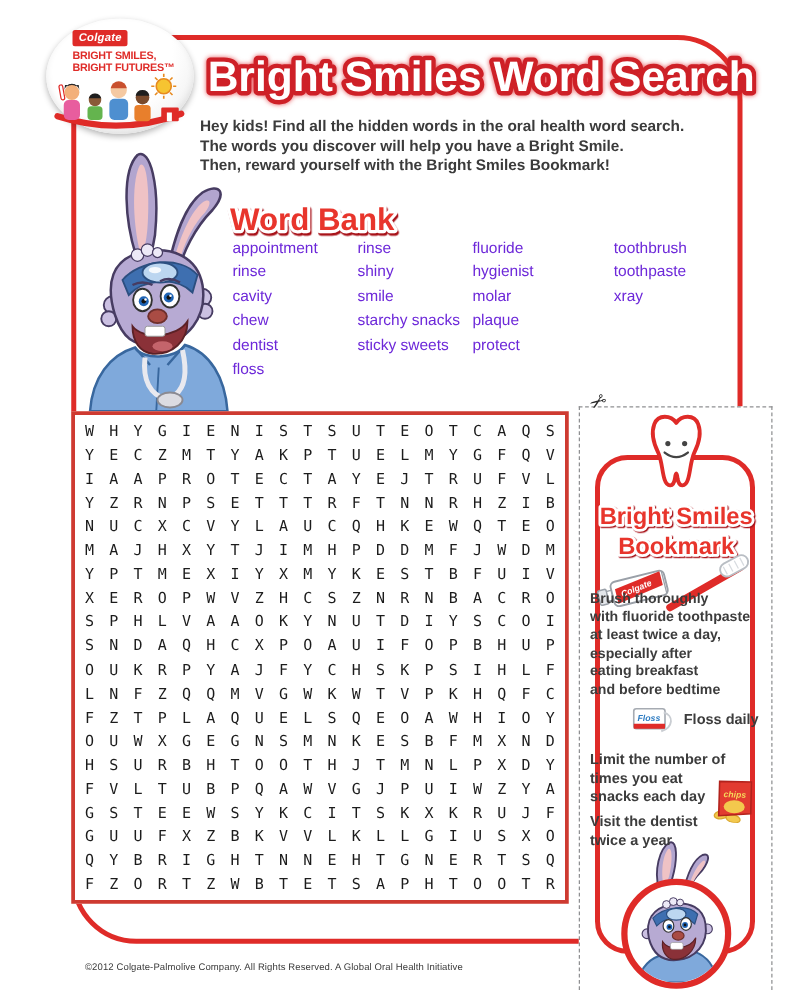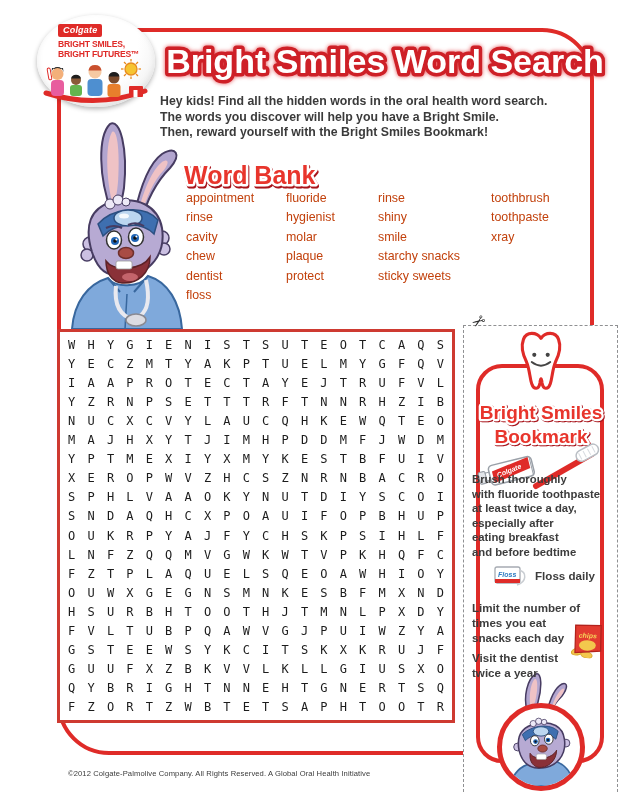--- a/index.html
+++ b/index.html
@@ -43,21 +43,21 @@
     position:absolute; left:160px; top:94px; width:450px; text-align:left;
     font-weight:bold; font-size:12.3px; line-height:15.6px; color:#3b3b3b;
     white-space:pre-line; z-index:2;
   }
   .mascot { position:absolute; left:54px; top:114px; z-index:2; }
   .wb-heading-svg { position:absolute; left:180px; top:156px; z-index:2; }
   .word-bank { position:absolute; left:186px; top:189px; display:flex; z-index:2; }
   .wb-col { box-sizing:border-box; }
   .wb-col:nth-child(1){ width:100px; } .wb-col:nth-child(2){ width:92px; }
   .wb-col:nth-child(3){ width:113px; } .wb-col:nth-child(4){ width:110px; }
-  .wb-word { font-size:12.4px; line-height:19.4px; color:#c2410c; }
+  .wb-word { font-size:12.4px; line-height:19.4px; color:#6d28d9; }
   
   .ws-grid {
     position:absolute; left:57px; top:329px; width:398px; height:394px;
     box-sizing:border-box; border:3px solid #CE3A31; background:#fff;
     display:grid; grid-template-columns:repeat(20,1fr); grid-auto-rows:1fr;
     padding:3px 2px; z-index:3;
   }
   .ws-cell {
     display:flex; align-items:center; justify-content:center;
     font-family:"DejaVu Sans Mono", monospace; font-size:12px; color:#1c1c1c;
@@ -78,21 +78,21 @@
   }
   .bm-tooth { position:absolute; left:52px; top:2px; z-index:2; }
   .bm-title-svg { position:absolute; left:0px; top:72px; }
   .bm-paste { position:absolute; left:12px; top:116px; }
   .tip {
     position:absolute; left:8px; width:139px; text-align:left;
     font-weight:bold; color:#3c3c3c; white-space:pre-line; z-index:2;
   }
   .tip-brush  { top:146px; font-size:11.3px; line-height:14.6px; }
   .moon  { position:absolute; left:116px; top:168px; z-index:1; }
-  .floss-row { position:absolute; left:29px; top:234px; display:flex; align-items:center; z-index:2; }
+  .floss-row { position:absolute; left:41px; top:234px; display:flex; align-items:center; z-index:2; }
   .tip-floss { font-size:11.6px; margin-left:6px; font-weight:bold; color:#3c3c3c; }
   .tip-snacks { top:274px; font-size:11.6px; line-height:15px; }
   .chips { position:absolute; left:106px; top:294px; transform:rotate(6deg); z-index:1; }
   .tip-dentist{ top:324px; font-size:11.6px; line-height:15px; }
   .bm-ears { position:absolute; left:50px; top:346px; }
   .bm-circle {
     position:absolute; left:33px; top:377px; width:88px; height:88px;
     border:5px solid #DF2B28; border-radius:50%; background:#fff;
     box-sizing:border-box; overflow:hidden;
   }
@@ -197,32 +197,32 @@
 <div class="word-bank">
     <div class="wb-col">
       <div class="wb-word">appointment</div>
       <div class="wb-word">rinse</div>
       <div class="wb-word">cavity</div>
       <div class="wb-word">chew</div>
       <div class="wb-word">dentist</div>
       <div class="wb-word">floss</div>
     </div>
     <div class="wb-col">
+      <div class="wb-word">rinse</div>
+      <div class="wb-word">shiny</div>
+      <div class="wb-word">smile</div>
+      <div class="wb-word">starchy snacks</div>
+      <div class="wb-word">sticky sweets</div>
+    </div>
+    <div class="wb-col">
       <div class="wb-word">fluoride</div>
       <div class="wb-word">hygienist</div>
       <div class="wb-word">molar</div>
       <div class="wb-word">plaque</div>
       <div class="wb-word">protect</div>
-    </div>
-    <div class="wb-col">
-      <div class="wb-word">rinse</div>
-      <div class="wb-word">shiny</div>
-      <div class="wb-word">smile</div>
-      <div class="wb-word">starchy snacks</div>
-      <div class="wb-word">sticky sweets</div>
     </div>
     <div class="wb-col">
       <div class="wb-word">toothbrush</div>
       <div class="wb-word">toothpaste</div>
       <div class="wb-word">xray</div>
     </div>
   </div>
 
 <div class="ws-grid">
     <span class="ws-cell">W</span>

